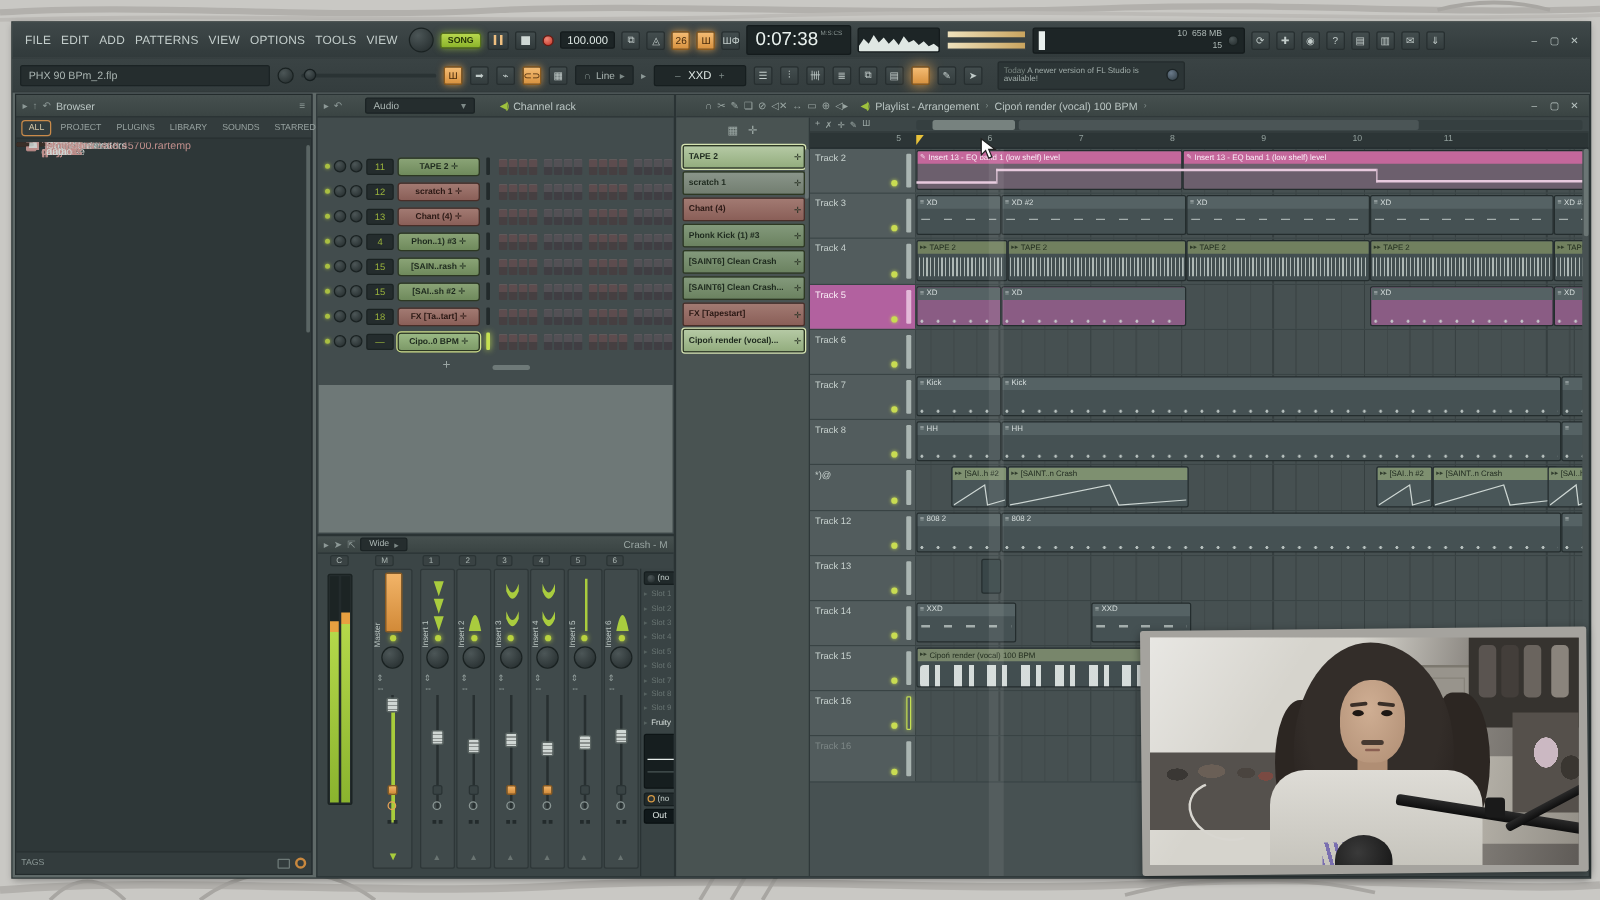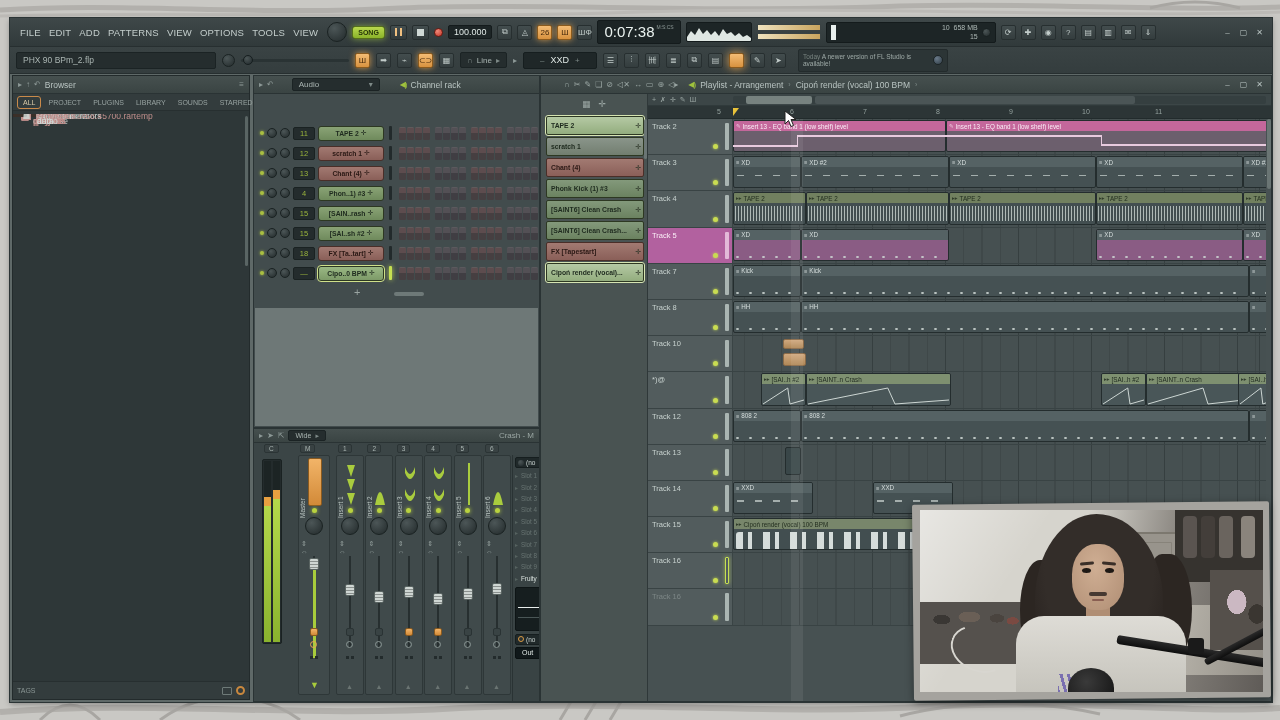--- a/index.html
+++ b/index.html
@@ -1240,20 +1240,28 @@
                   <div class="ch">
                     <span class="ci">≡</span>
                     <span>XD</span>
                   </div>
                   <div class="dots"></div>
                 </div>
               </div>
             </div>
             <div class="trow">
               <div class="thead">
+                <span class="tname">Track 6</span>
+                <div class="tled"></div>
+                <div class="cbar"></div>
+              </div>
+              <div class="lane"></div>
+            </div>
+            <div class="trow">
+              <div class="thead">
                 <span class="tname">Track 7</span>
                 <div class="tled"></div>
                 <div class="cbar"></div>
               </div>
               <div class="lane">
                 <div class="clip t-pat" style="left: 0px; width: 68px;">
                   <div class="ch">
                     <span class="ci">≡</span>
                     <span>Kick</span>
                   </div>
@@ -1294,31 +1302,20 @@
                     <span>HH</span>
                   </div>
                   <div class="dots"></div>
                 </div>
                 <div class="clip t-pat" style="left: 516px; width: 27px;">
                   <div class="ch">
                     <span class="ci">≡</span>
                   </div>
                   <div class="dots"></div>
                 </div>
-              </div>
-            </div>
-            <div class="trow">
-              <div class="thead">
-                <span class="tname">Track 10</span>
-                <div class="tled"></div>
-                <div class="cbar"></div>
-              </div>
-              <div class="lane">
-                <div class="clip t-mini" style="left: 50px; width: 21px; top: 3px; bottom: auto; height: 10px;"></div>
-                <div class="clip t-mini" style="left: 50px; width: 23px; top: 17px; bottom: auto; height: 13px;"></div>
               </div>
             </div>
             <div class="trow">
               <div class="thead">
                 <span class="tname">*)@</span>
                 <div class="tled"></div>
                 <div class="cbar"></div>
               </div>
               <div class="lane">
                 <div class="clip t-crash" style="left: 28px; width: 45px;">

